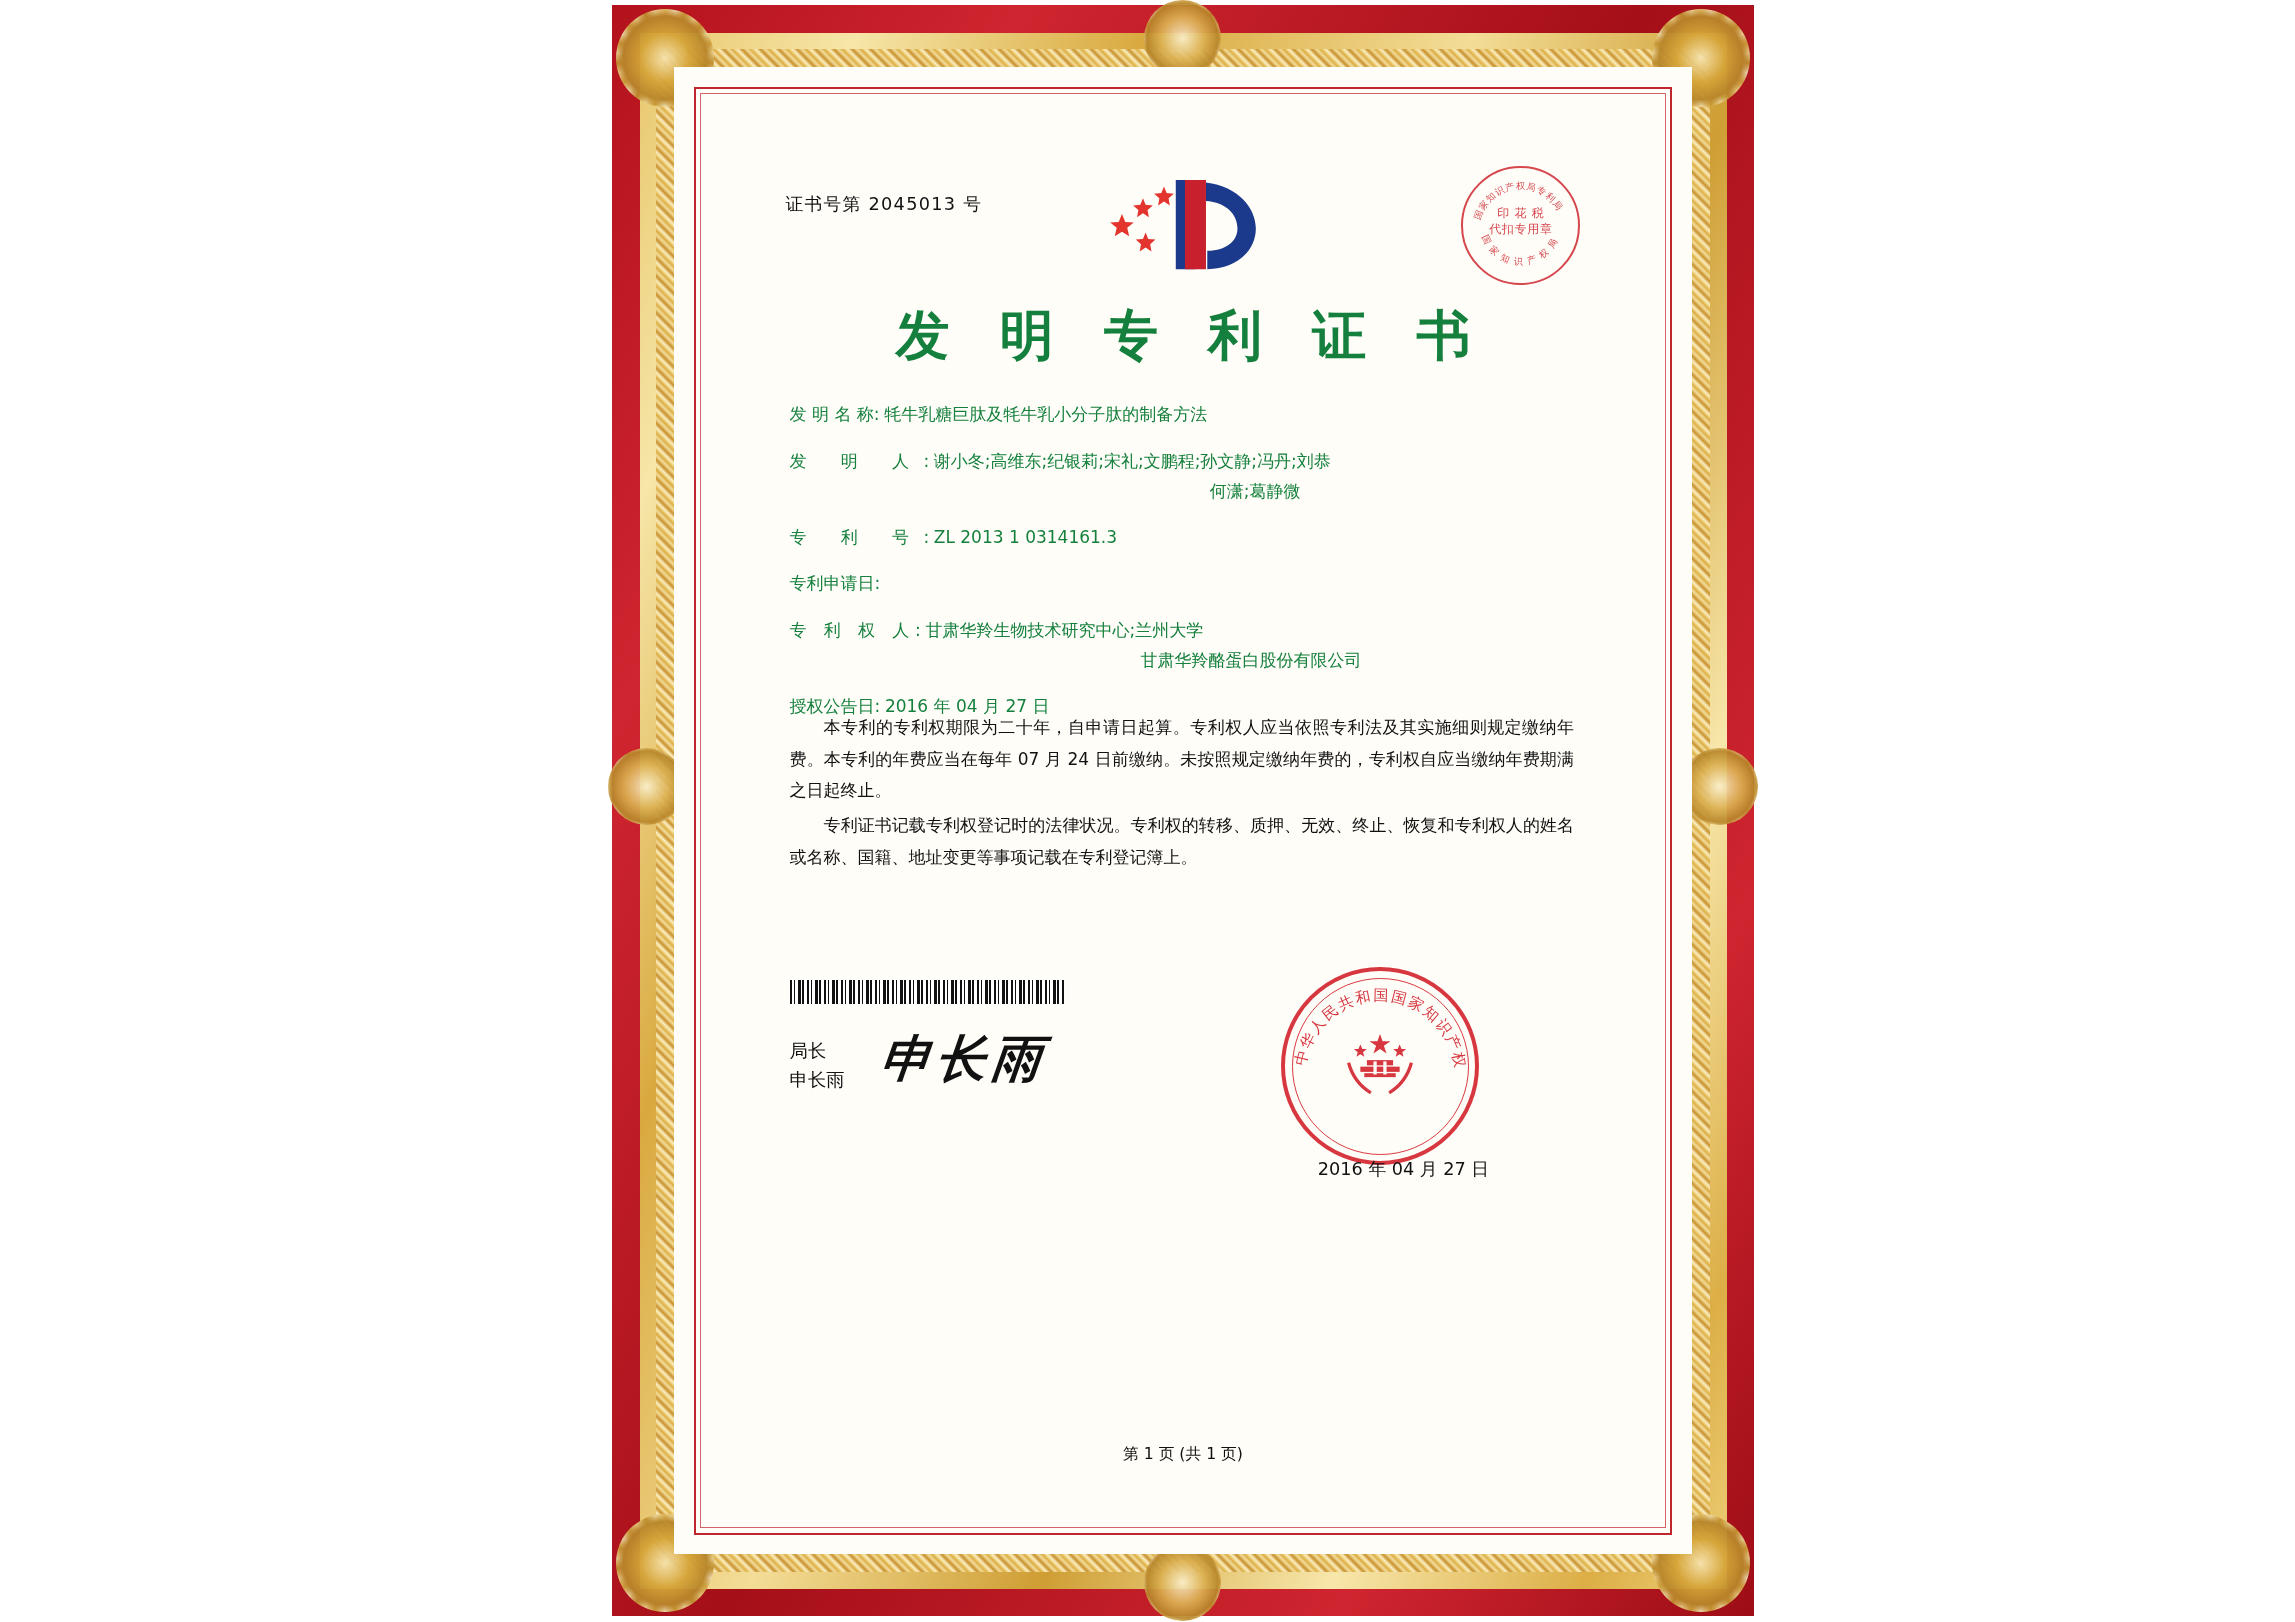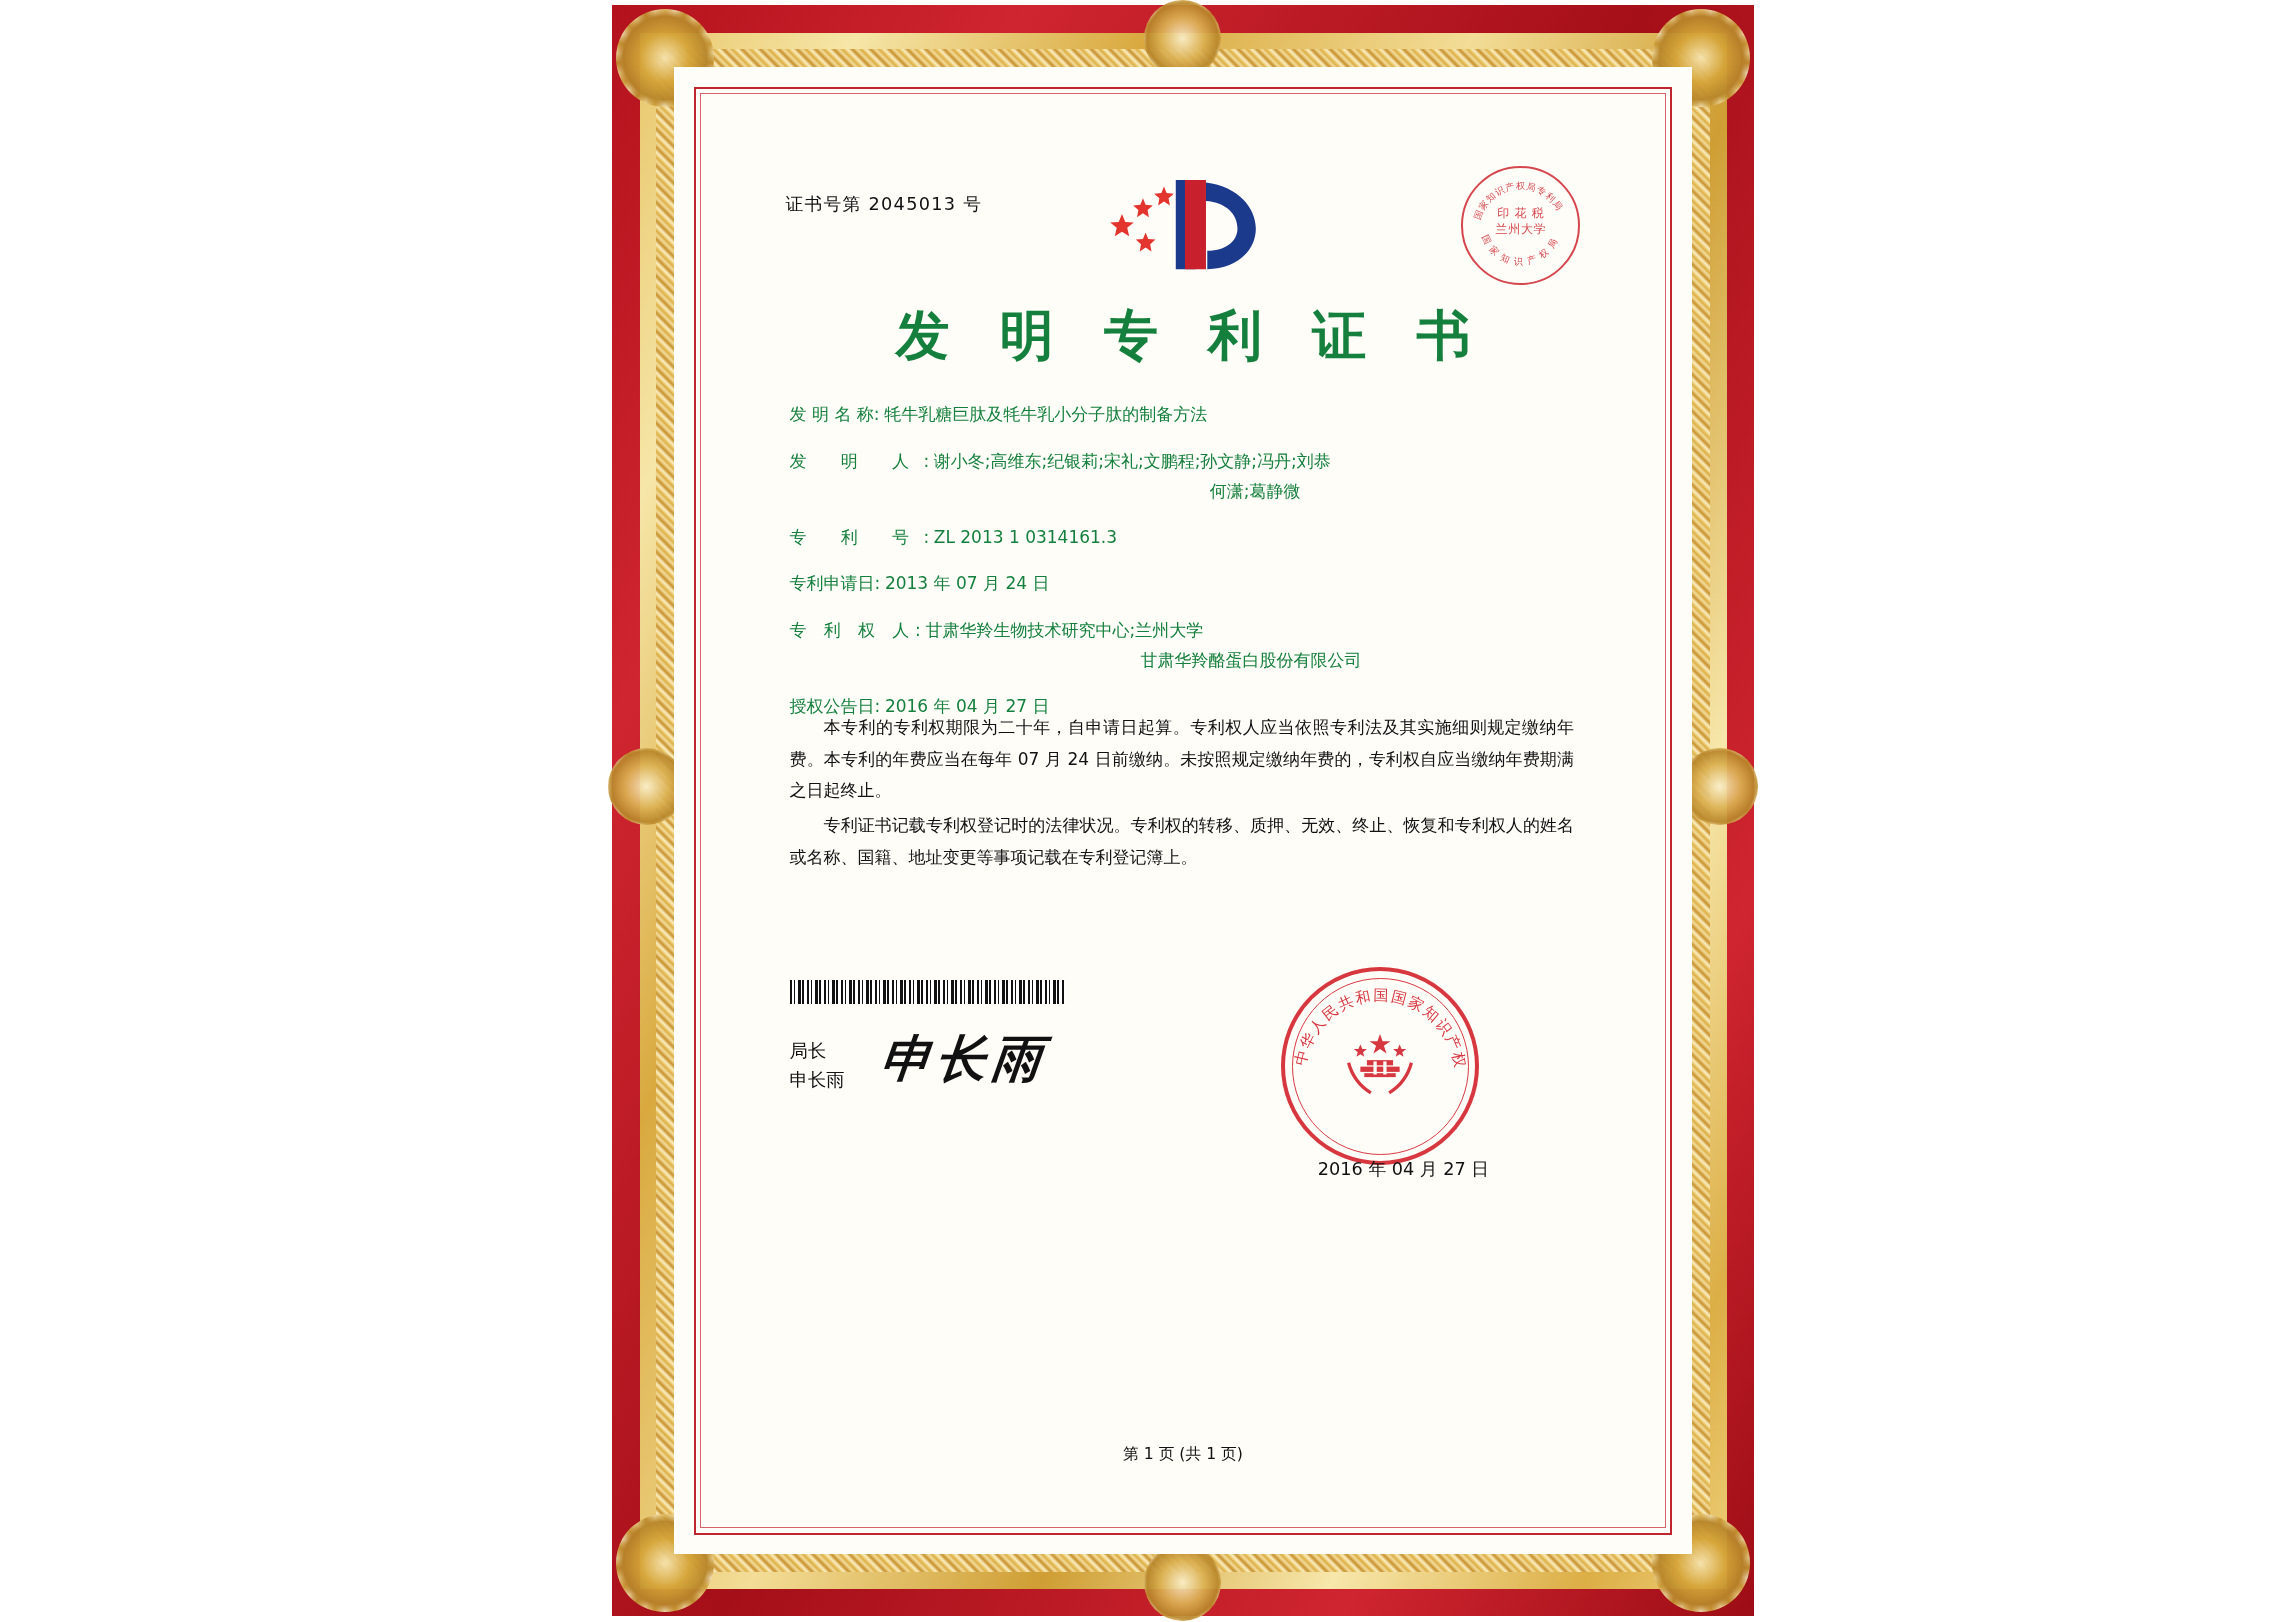--- a/index.html
+++ b/index.html
@@ -398,21 +398,21 @@
             </defs>
             <text font-size="14" fill="#d2373f" letter-spacing="1.5">
               <textPath href="#arcTop" startOffset="8%">国家知识产权局专利局</textPath>
             </text>
             <text font-size="14" fill="#d2373f" letter-spacing="2">
               <textPath href="#arcBot" startOffset="10%">国 家 知 识 产 权 局</textPath>
             </text>
           </svg>
           <div class="ts-center">
             <div>印 花 税</div>
-            <div>兰州大学</div>
+            <div>代扣专用章</div>
           </div>
         </div>
 
         <div class="title">发 明 专 利 证 书</div>
 
         <div class="fields">
 
           <div class="field-row">
             <span class="field-label">发 明 名 称</span>
             <span class="field-colon">:</span>
@@ -430,21 +430,20 @@
 
           <div class="field-row">
             <span class="field-label" style="letter-spacing:14.4px;">专 利 号</span>
             <span class="field-colon">:</span>
             <span class="field-value">ZL 2013 1 0314161.3</span>
           </div>
 
           <div class="field-row">
             <span class="field-label">专利申请日</span>
             <span class="field-colon">:</span>
-            <span class="field-value">2013 年 07 月 24 日</span>
           </div>
 
           <div class="field-row">
             <span class="field-label" style="letter-spacing:5.9px;">专 利 权 人</span>
             <span class="field-colon">:</span>
             <span class="field-value">
               <span>甘肃华羚生物技术研究中心;兰州大学</span>
               <span class="sub">甘肃华羚酪蛋白股份有限公司</span>
             </span>
           </div>

